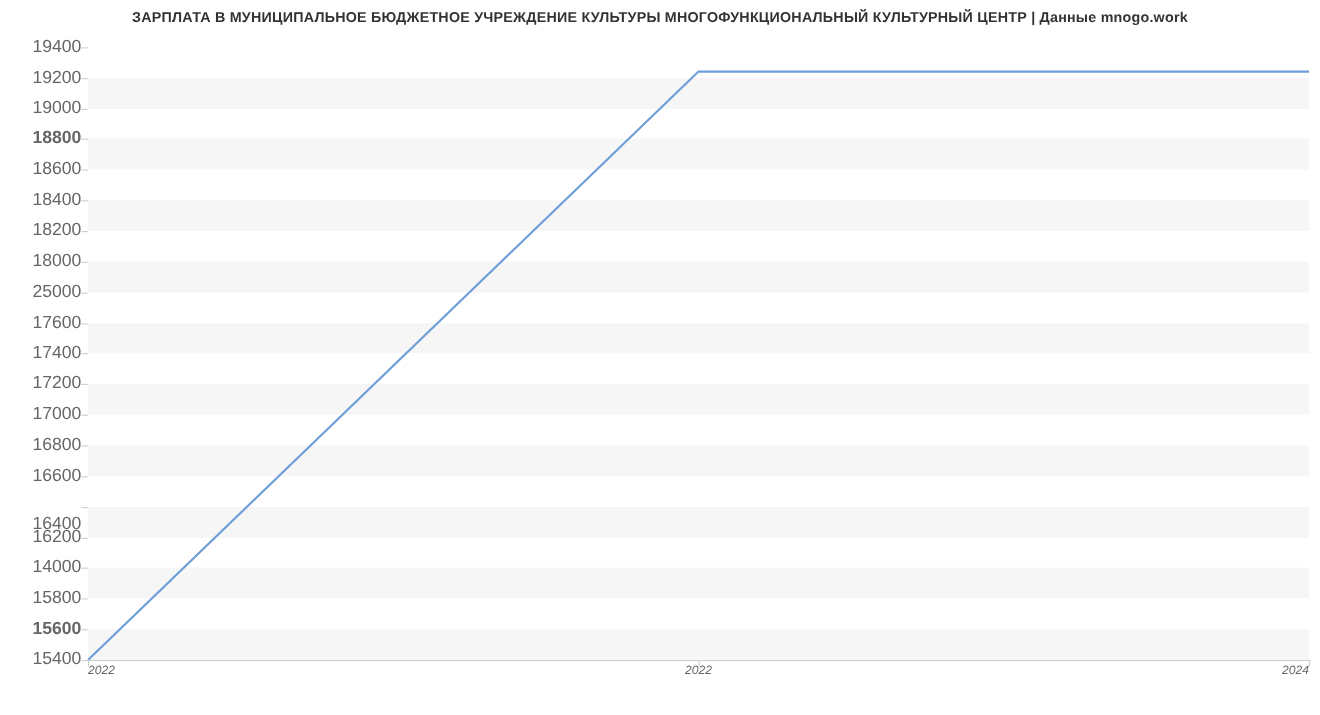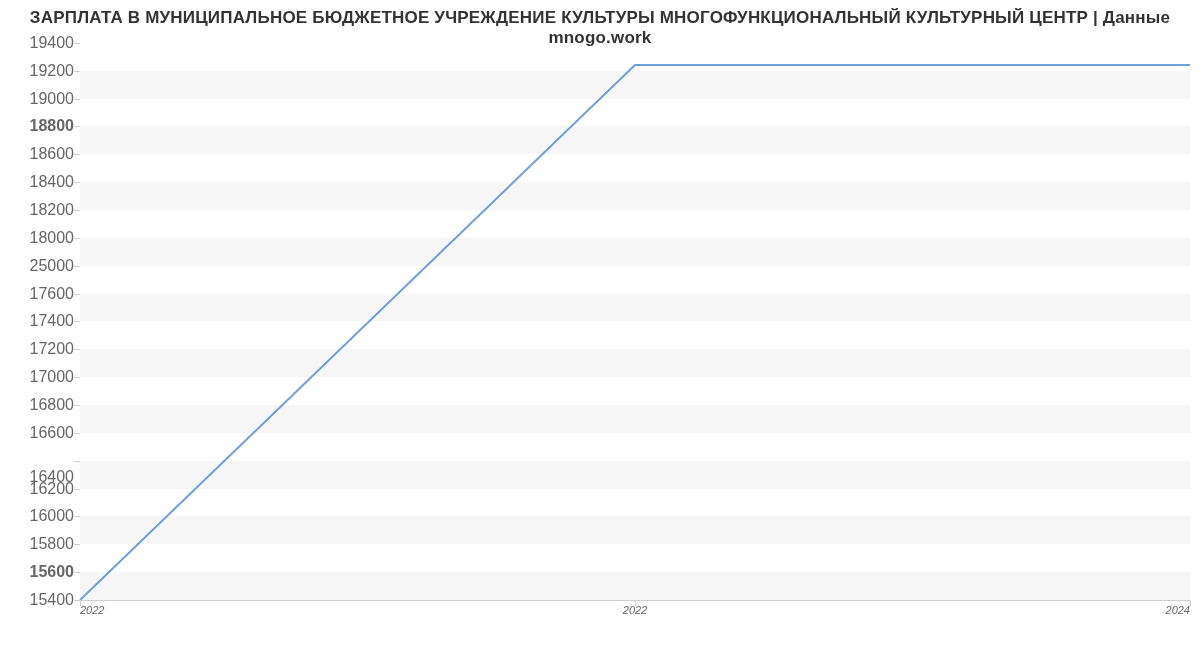--- a/index.html
+++ b/index.html
@@ -16,21 +16,21 @@
     position: relative;
     width: 1200px;
     height: 650px;
   }
   .title {
     position: absolute;
     left: 0;
     width: 1200px;
     top: 8px;
     text-align: center;
-    font-size: 17px;
+    font-size: 13px;
     font-weight: 600;
     color: #333333;
     letter-spacing: 0.2px;
   }
   .plot {
     position: absolute;
     left: 80px;
     top: 40px;
     width: 1110px;
     height: 560px;
@@ -123,21 +123,21 @@
       <div class="y-tick" style="top: 58.5075px;"></div>
       <div class="y-tick" style="top: 30.6468px;"></div>
       <div class="y-tick" style="top: 2.78607px;"></div>
       <div class="x-tick" style="left: 0px;"></div>
       <div class="x-tick" style="left: 555px;"></div>
       <div class="x-tick" style="left: 1110px;"></div>
     </div>
 <div class="y-label" style="top: 600px;">15400</div>
     <div class="y-label" style="top: 572.139px; font-weight: bold;">15600</div>
     <div class="y-label" style="top: 544.279px;">15800</div>
-    <div class="y-label" style="top: 516.418px;">16000</div>
+    <div class="y-label" style="top: 516.418px;">14000</div>
     <div class="y-label" style="top: 488.557px;">16200</div>
     <div class="y-label" style="top: 460.697px; margin-top: 16px;">16400</div>
     <div class="y-label" style="top: 432.836px;">16600</div>
     <div class="y-label" style="top: 404.975px;">16800</div>
     <div class="y-label" style="top: 377.114px;">17000</div>
     <div class="y-label" style="top: 349.254px;">17200</div>
     <div class="y-label" style="top: 321.393px;">17400</div>
     <div class="y-label" style="top: 293.532px;">17600</div>
     <div class="y-label" style="top: 265.672px;">25000</div>
     <div class="y-label" style="top: 237.811px;">18000</div>

